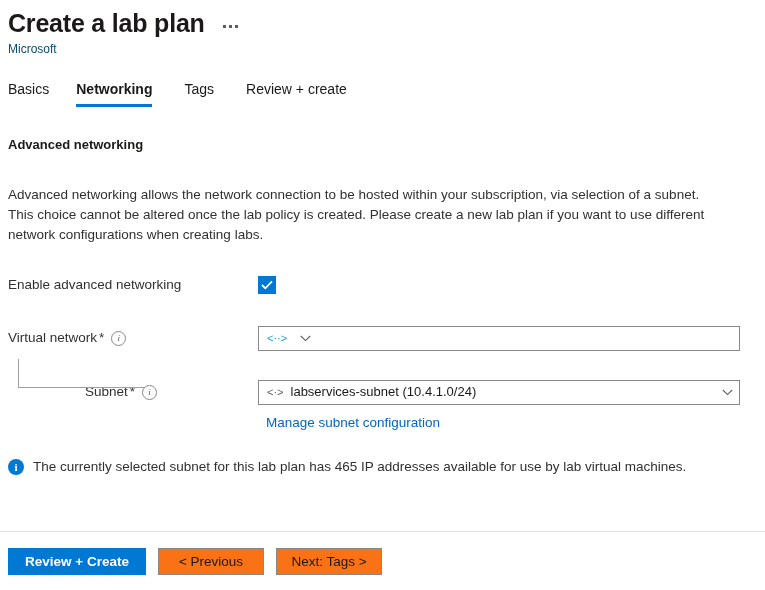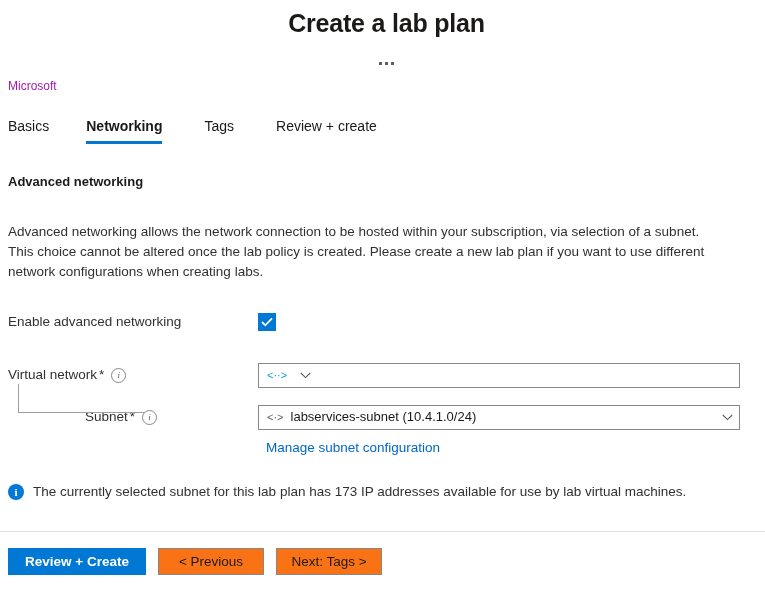--- a/index.html
+++ b/index.html
@@ -17,21 +17,20 @@
   }
 
   
   .header {
     padding: 8px 0 0 8px;
   }
   .title-row {
     display: flex;
     align-items: center;
     gap: 14px;
-    flex-direction: column;
   }
   .page-title {
     font-size: 25px;
     font-weight: 600;
     color: #1b1a19;
     letter-spacing: -0.2px;
     line-height: 30px;
     margin: 0;
   }
   .ellipsis-btn {
@@ -45,30 +44,30 @@
     border: none;
   }
   .ellipsis-btn .dot {
     width: 3px;
     height: 3px;
     background: #605e5c;
     display: block;
   }
   .subtitle {
     font-size: 12px;
-    color: #a21caf;
-    margin-top: 9px;
+    color: #0c4a6e;
+    margin-top: 3px;
     line-height: 16px;
   }
 
   
   .tabs {
     display: flex;
     align-items: flex-end;
-    gap: 14px;
+    gap: 4px;
     margin-top: 23px;
     padding-left: 8px;
   }
   .tab {
     font-size: 14px;
     color: #1b1a19;
     padding: 0 15px 9px 0;
     margin-right: 13px;
     cursor: pointer;
     position: relative;
@@ -358,21 +357,21 @@
       <div class="dropdown">
         <span class="dd-icon" style="color:#0f9ed5;">&lt;··&gt;</span>
         <span class="dd-chevron">
           <svg width="11" height="7" viewBox="0 0 11 7">
             <path d="M0.8 1 L5.5 5.6 L10.2 1" fill="none" stroke="#605e5c" stroke-width="1.1"></path>
           </svg>
         </span>
       </div>
     </div>
 
-    <div class="form-row" style="margin-top:12px;">
+    <div class="form-row" style="margin-top:24px;">
       <div class="indent-bracket"></div>
       <div class="label-col indented">
         <span>Subnet</span>
         <span class="required-star">*</span>
         <span class="info-glyph">i</span>
       </div>
       <div class="dropdown">
         <span class="dd-icon" style="color:#605e5c;">&lt;·&gt;</span>
         <span class="dd-value">labservices-subnet (10.4.1.0/24)</span>
         <span class="dd-chevron">
@@ -383,21 +382,21 @@
       </div>
     </div>
 
     <div class="link-row">
       <a class="link" href="#">Manage subnet configuration</a>
     </div>
   </div>
 
   <div class="info-bar" style="padding-left:0;">
     <span class="info-icon">i</span>
-    <span class="info-text">The currently selected subnet for this lab plan has 173 IP addresses available for use by lab virtual machines.</span>
+    <span class="info-text">The currently selected subnet for this lab plan has 465 IP addresses available for use by lab virtual machines.</span>
   </div>
 
 </div>
 
 <div class="divider"></div>
 <div class="footer">
   <button class="btn btn-primary">Review + Create</button>
   <button class="btn btn-secondary">&lt; Previous</button>
   <button class="btn btn-secondary">Next: Tags &gt;</button>
 </div>

